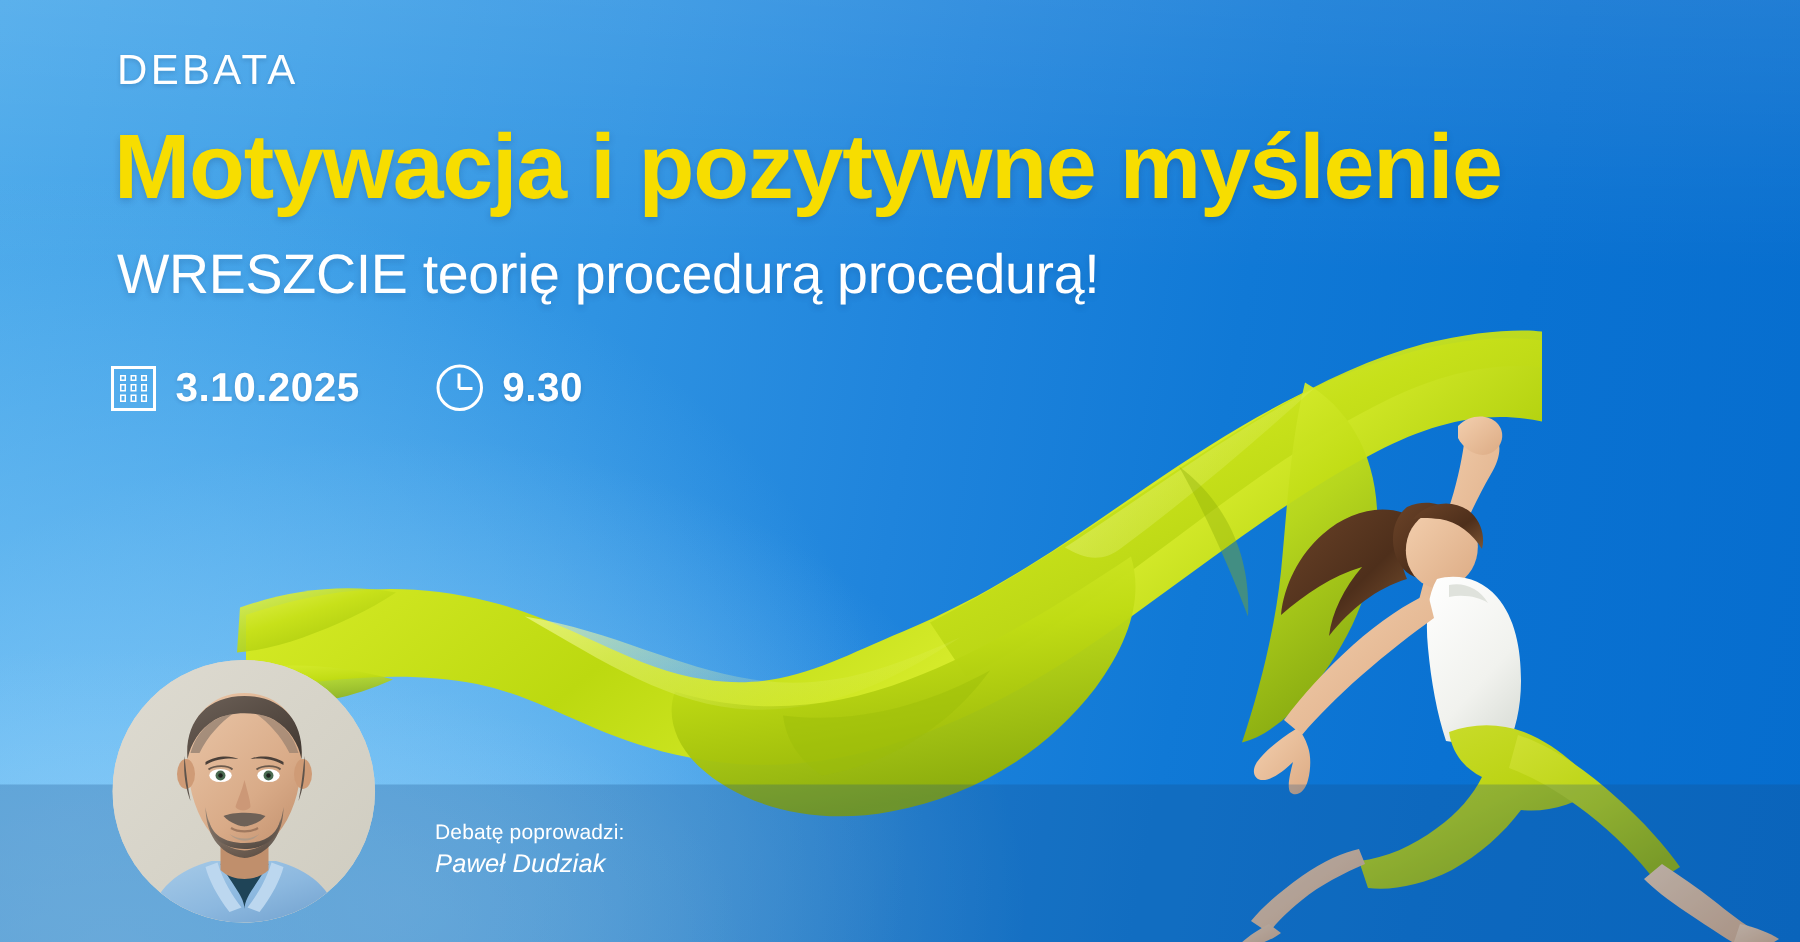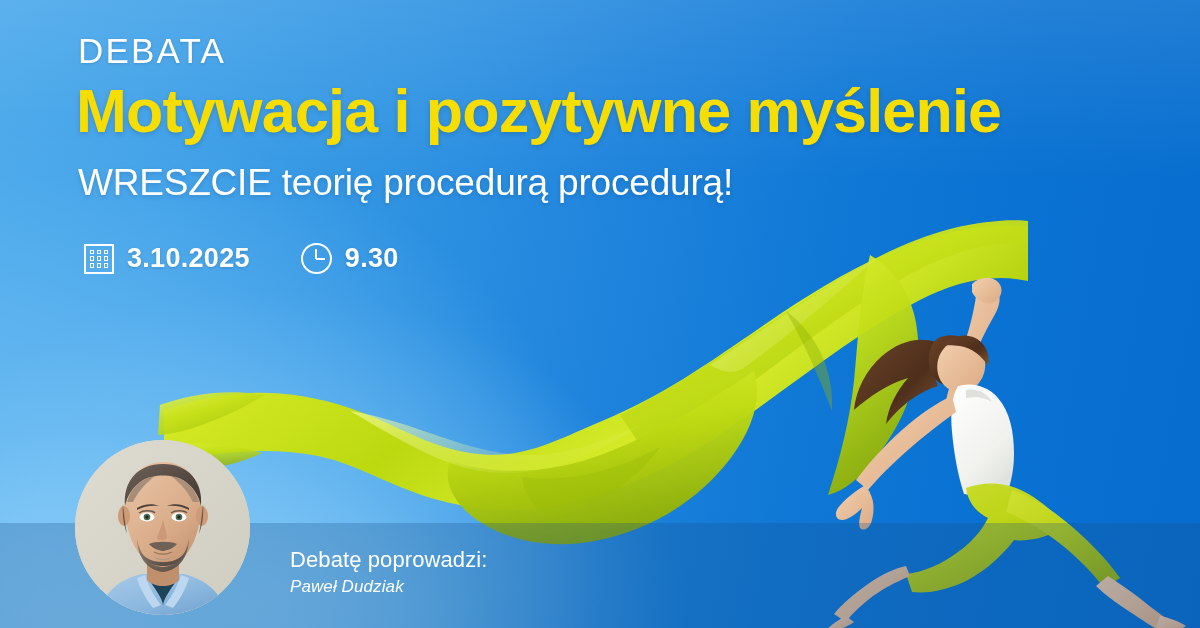--- a/index.html
+++ b/index.html
@@ -45,21 +45,21 @@
   .scarf svg { width:100%; height:100%; display:block; }
 
   
   .jumper { position:absolute; left:800px; top:250px; width:400px; height:378px; }
   .jumper svg { width:100%; height:100%; display:block; }
 
   
   .kicker {
     position:absolute; left:78px; top:33px;
     color:#ffffff;
-    font-size:35px;
+    font-size:28px;
     font-weight:400;
     letter-spacing:2.2px;
     line-height:1;
     text-shadow:0 1px 3px rgba(0,40,80,0.18);
   }
   .headline {
     position:absolute; left:76px; top:80px;
     color:#f7dd00;
     font-size:61px;
     font-weight:700;
@@ -74,21 +74,21 @@
     font-size:37px;
     font-weight:400;
     letter-spacing:-0.2px;
     line-height:1.1;
     white-space:nowrap;
     text-shadow:0 2px 4px rgba(0,40,90,0.18);
   }
 
   
   .meta-row {
-    position:absolute; left:84px; top:243px;
+    position:absolute; left:74px; top:243px;
     display:flex; align-items:center; gap:16px;
   }
   .meta-group { display:flex; align-items:center; gap:13px; }
   .meta-value {
     color:#ffffff;
     font-size:27px;
     font-weight:700;
     letter-spacing:0.3px;
     line-height:1;
     text-shadow:0 1px 3px rgba(0,40,90,0.20);
@@ -124,21 +124,21 @@
   
   .bottom-bar {
     position:absolute; left:0; right:0; top:523px; height:105px;
     background:rgba(22,78,136,0.26);
   }
   .presenter-text {
     position:absolute; left:290px; top:545px;
     color:#ffffff;
     line-height:1.38;
   }
-  .presenter-label { font-size:22px; font-weight:400; letter-spacing:0.1px; }
+  .presenter-label { font-size:14px; font-weight:400; letter-spacing:0.1px; }
   .presenter-name  { font-size:17px; font-style:italic; font-weight:400; letter-spacing:0.1px; }
 
   
   .avatar {
     position:absolute; left:75px; top:440px;
     width:175px; height:175px;
     border-radius:50%;
     overflow:hidden;
     background:#d8d6cd;
   }

